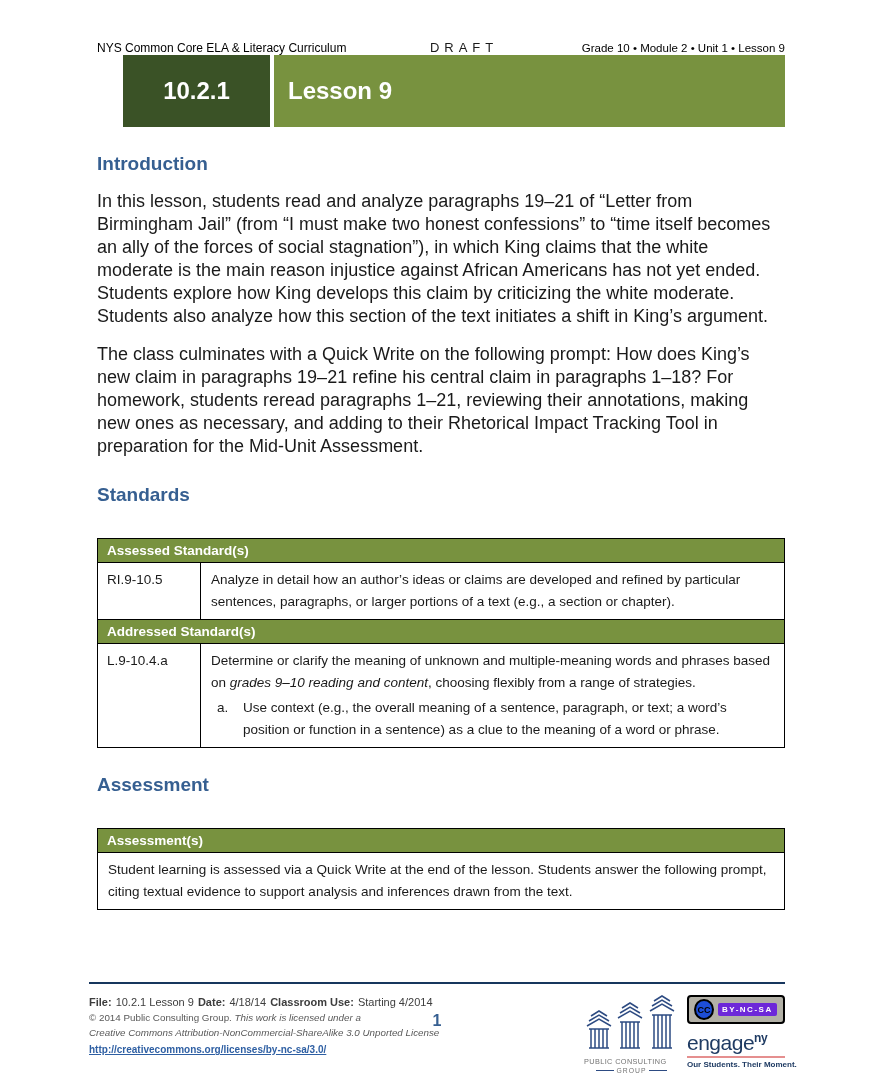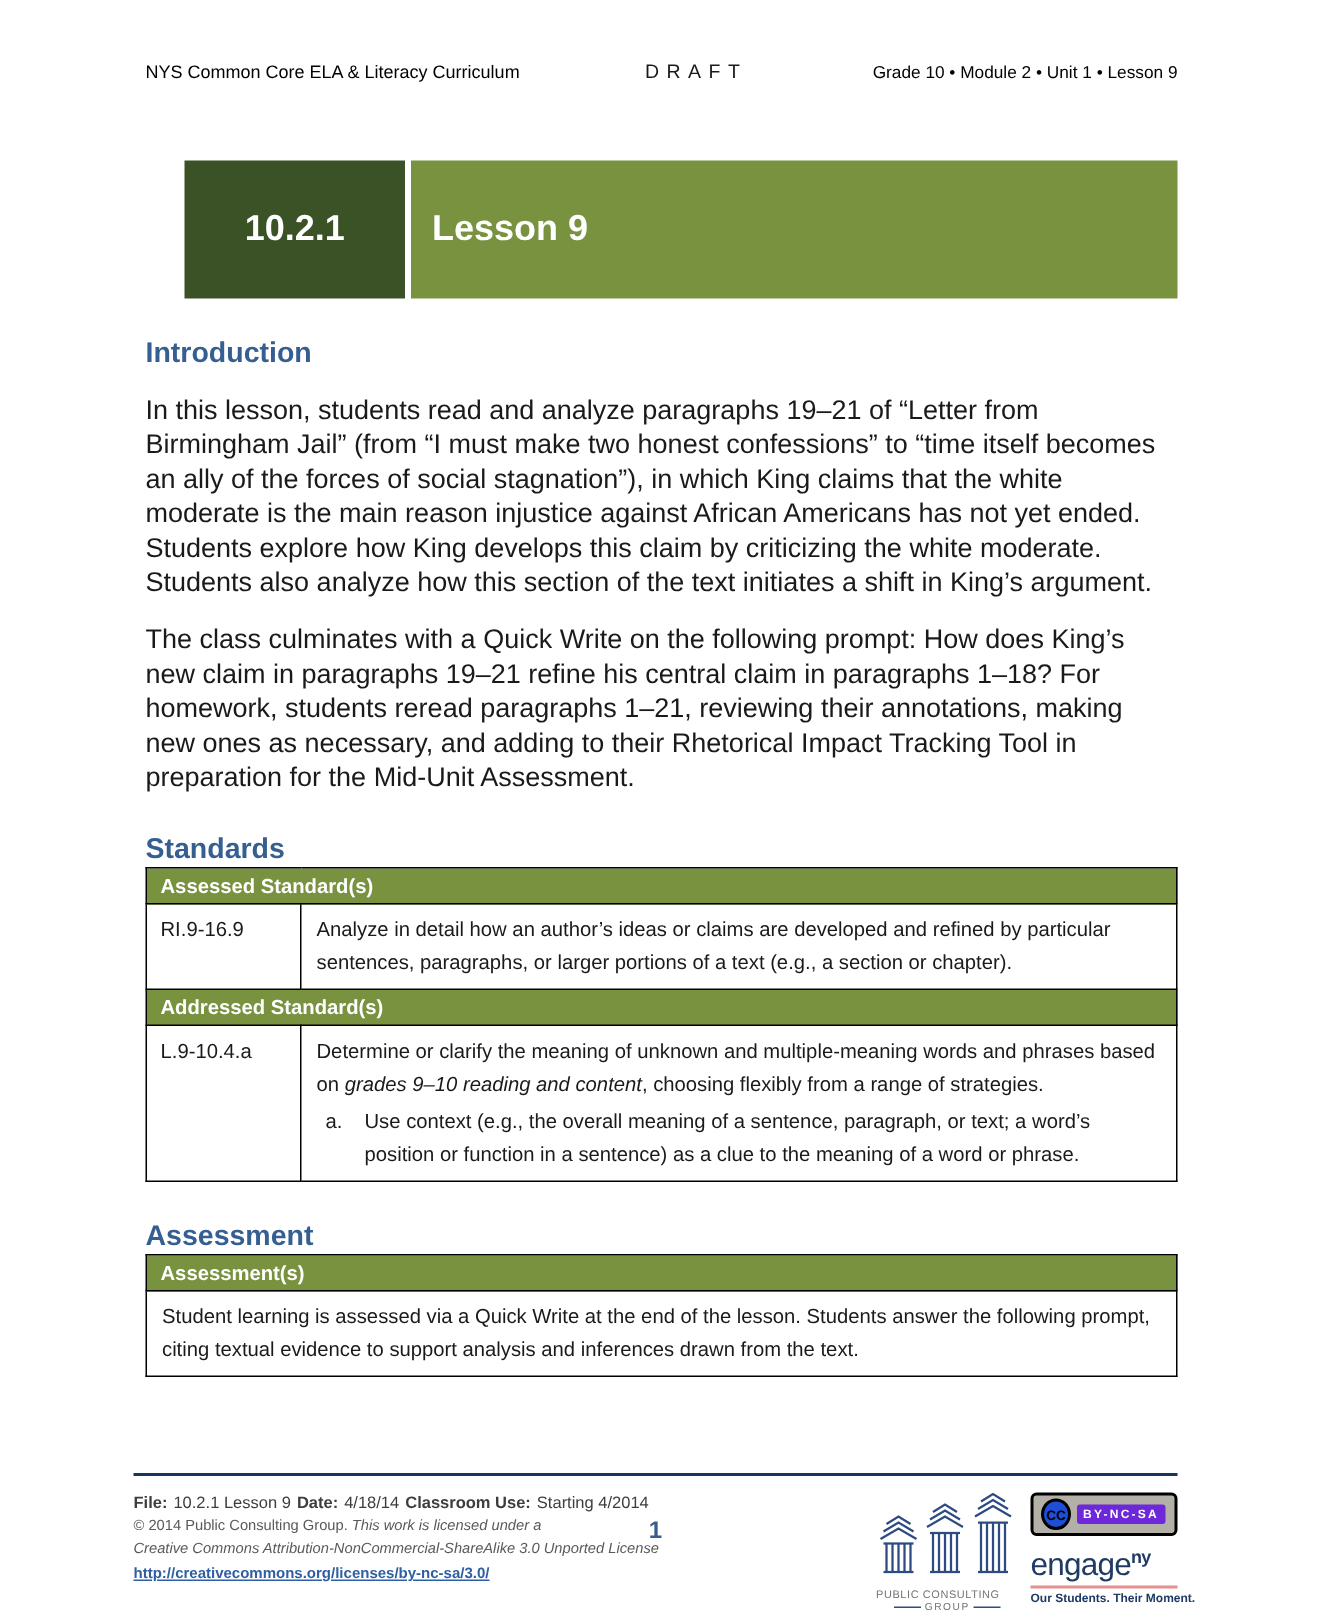--- a/index.html
+++ b/index.html
@@ -10,34 +10,34 @@
   }
   .content { margin-left:97px; width:688px; }
 
   
   .runhead { display:flex; justify-content:space-between; align-items:baseline; padding-top:40px; }
   .runhead .left  { font-size:12px; font-weight:normal; color:#000; }
   .runhead .center{ font-size:13px; letter-spacing:5px; color:#1a1a1a; }
   .runhead .right { font-size:11.5px; color:#000; }
 
   
-  .banner { display:flex; margin-top:52px; height:92px;padding-left:26px; }
+  .banner { display:flex; height:72px;padding-left:26px; }
   .banner .code {
     width:147px; background:#3A5226; color:#fff; font-size:24px; font-weight:bold;
     display:flex; align-items:center; justify-content:center; margin-right:4px;
   }
   .banner .title {
     flex:1; background:#78923F; color:#fff; font-size:24px; font-weight:bold;
     display:flex; align-items:center; padding-left:14px;
   }
 
   h2.sect { color:#365F91; font-size:19px; font-weight:bold; margin-top:26px; }
   p.body-text { font-size:18px; line-height:23px; margin-top:15px; color:#1a1a1a; }
 
-  table.doc { width:100%; border-collapse:collapse; margin-top:0; font-size:13.5px; }
+  table.doc { width:100%; border-collapse:collapse; margin-top:32px; font-size:13.5px; }
   table.doc td { border:1px solid #000; vertical-align:top; }
   td.green-head {
     background:#78923F; color:#fff; font-weight:bold; padding:4px 9px; font-size:13.5px;
   }
   td.code-cell { width:103px; padding:6px 9px; line-height:22px; }
   td.desc-cell { padding:6px 10px; line-height:22px; }
   .sub-item { display:flex; margin-top:3px; padding-left:6px; }
   .sub-item .sub-label { width:26px; flex:0 0 26px; }
   .sub-item .sub-text { flex:1; }
   .ital { font-style:italic; }
@@ -110,21 +110,21 @@
   <p class="body-text">The class culminates with a Quick Write on the following prompt: How does King’s new claim in paragraphs 19–21 refine his central claim in paragraphs 1–18? For homework, students reread paragraphs 1–21, reviewing their annotations, making new ones as necessary, and adding to their Rhetorical Impact Tracking Tool in preparation for the Mid-Unit Assessment.</p>
 
   <h2 class="sect">Standards</h2>
 
   <table class="doc">
     <tbody>
         <tr>
       <td class="green-head" colspan="2">Assessed Standard(s)</td>
     </tr>
     <tr>
-      <td class="code-cell">RI.9-16.9</td>
+      <td class="code-cell">RI.9-10.5</td>
       <td class="desc-cell">Analyze in detail how an author’s ideas or claims are developed and refined by particular sentences, paragraphs, or larger portions of a text (e.g., a section or chapter).</td>
     </tr>
     <tr>
       <td class="green-head" colspan="2">Addressed Standard(s)</td>
     </tr>
     <tr>
       <td class="code-cell">L.9-10.4.a</td>
       <td class="desc-cell">
         <span>Determine or clarify the meaning of unknown and multiple-meaning words and phrases based on </span><span class="ital">grades 9–10 reading and content</span><span>, choosing flexibly from a range of strategies.</span>
         <div class="sub-item">

